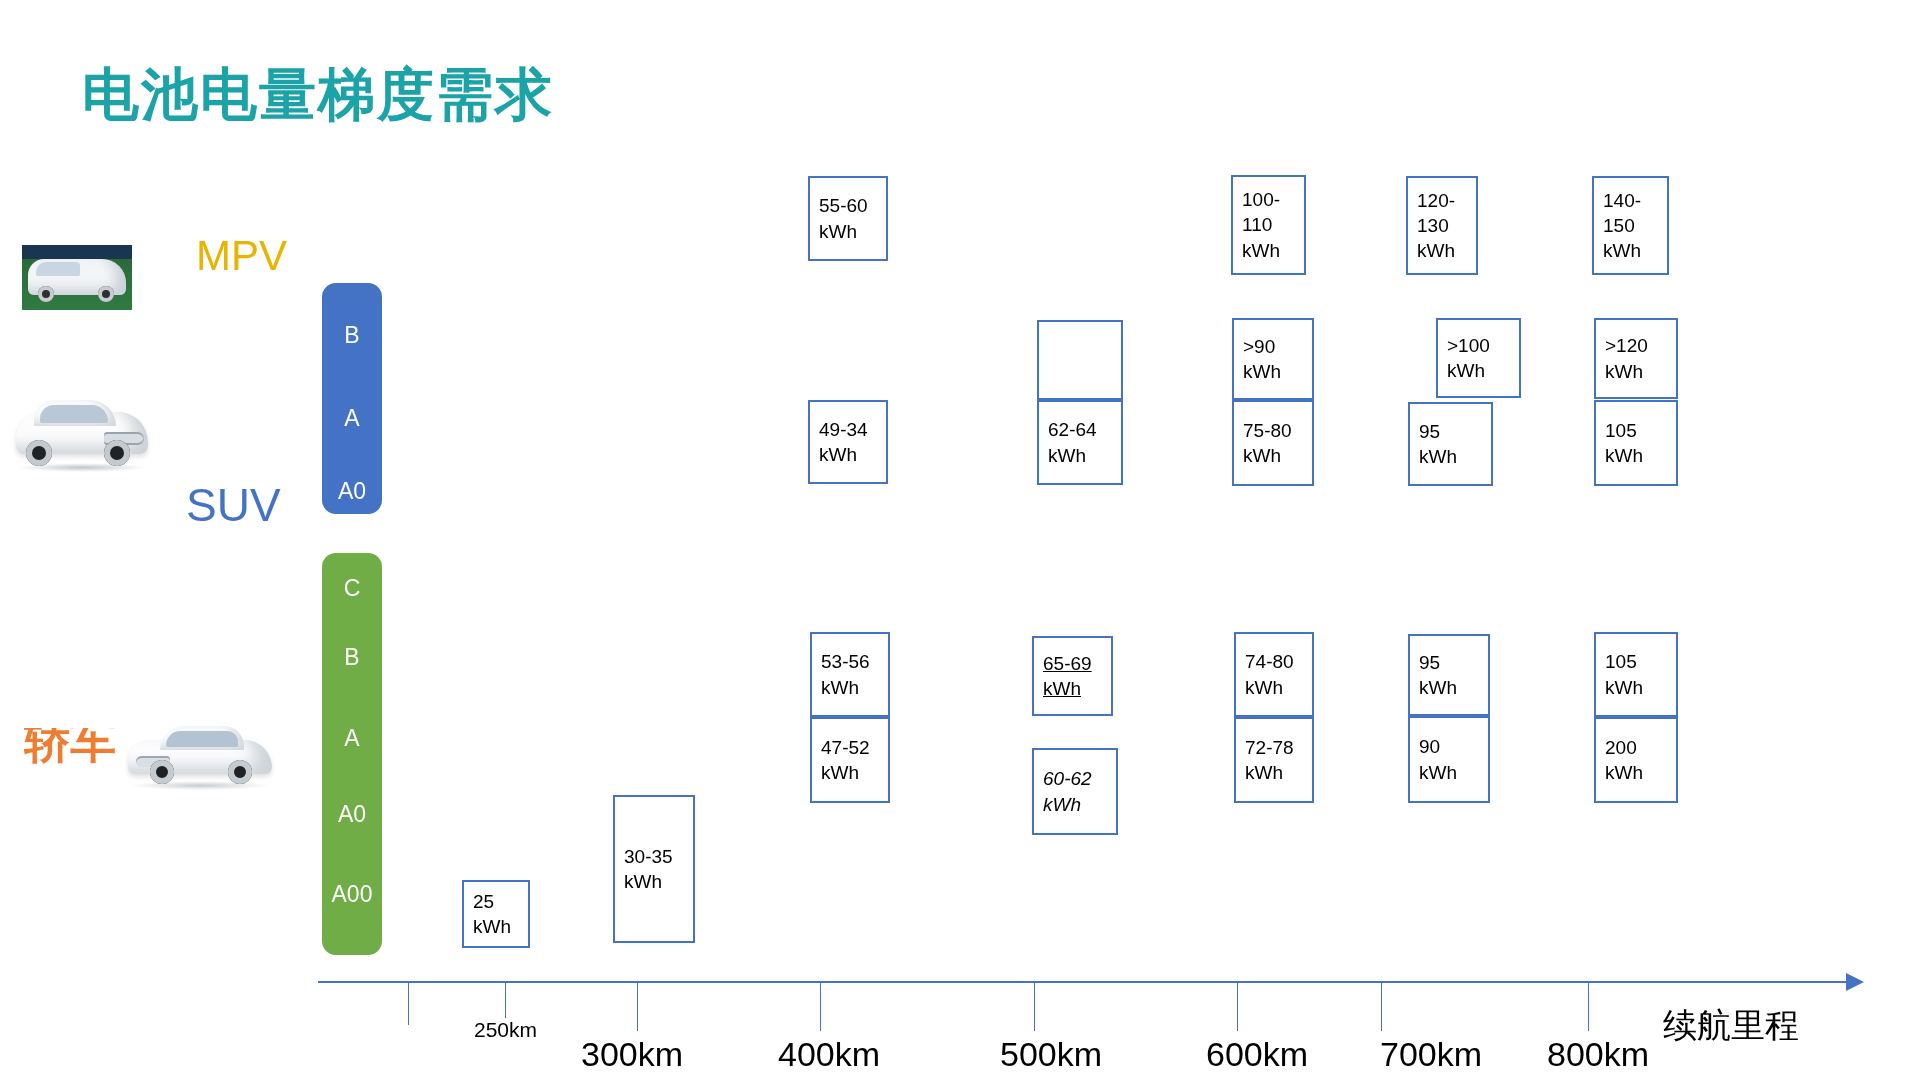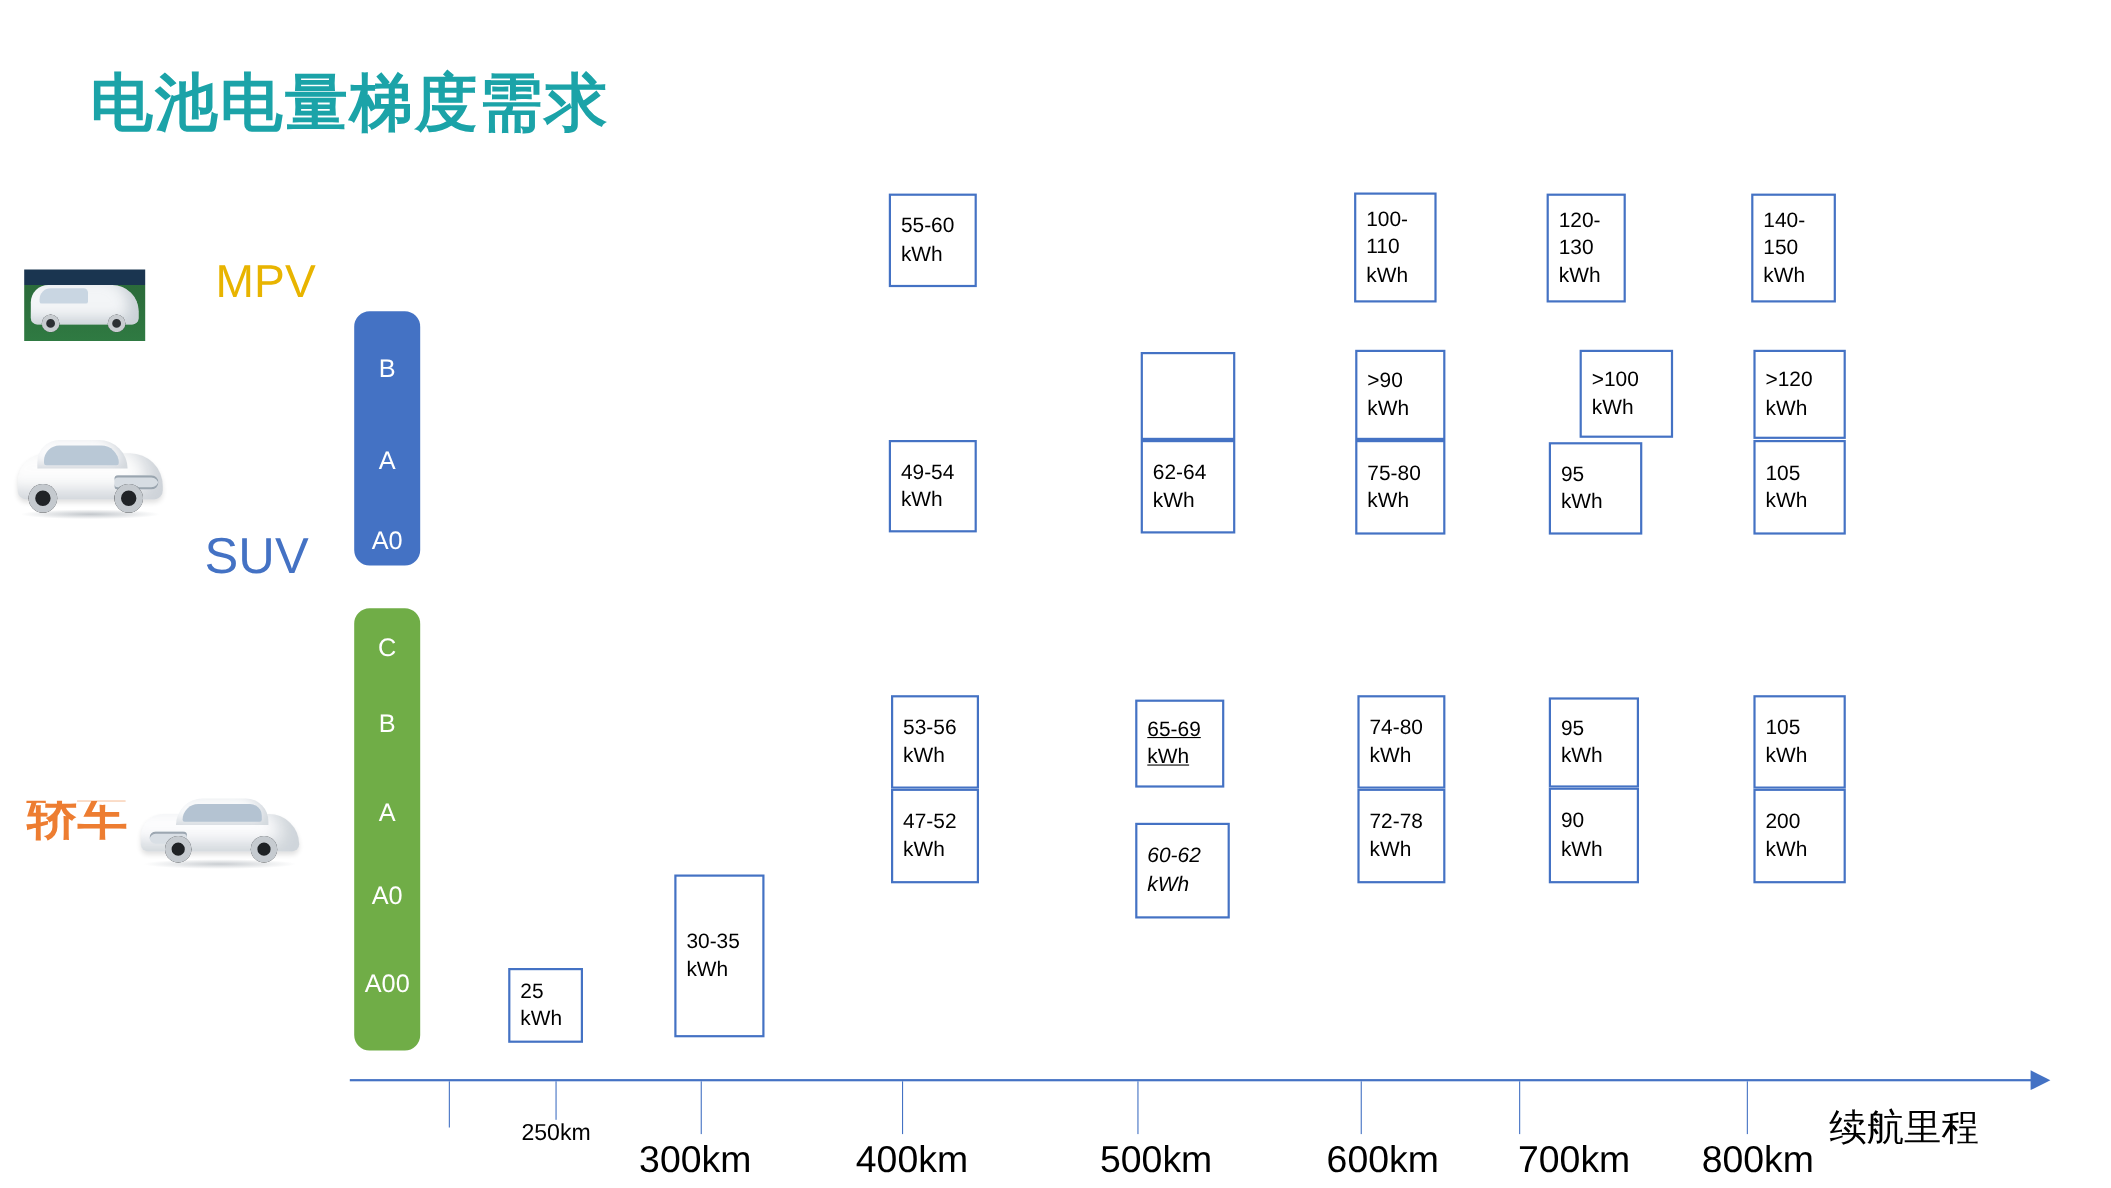--- a/index.html
+++ b/index.html
@@ -304,21 +304,21 @@
 kWh</div>
 
   <div class="kbox" style="left:1037px; top:320px; width:86px; height:80px;"></div>
   <div class="kbox" style="left:1232px; top:318px; width:82px; height:82px;">&gt;90
 kWh</div>
   <div class="kbox" style="left:1408px; top:318px; width:85px; height:80px;margin-left:28px;">&gt;100
 kWh</div>
   <div class="kbox" style="left:1594px; top:318px; width:84px; height:81px;">&gt;120
 kWh</div>
 
-  <div class="kbox" style="left:808px;  top:400px; width:80px; height:84px;">49-54
+  <div class="kbox" style="left:808px;  top:400px; width:80px; height:84px;">49-34
 kWh</div>
   <div class="kbox" style="left:1037px; top:400px; width:86px; height:85px;">62-64
 kWh</div>
   <div class="kbox" style="left:1232px; top:400px; width:82px; height:86px;">75-80
 kWh</div>
   <div class="kbox" style="left:1408px; top:402px; width:85px; height:84px;">95
 kWh</div>
   <div class="kbox" style="left:1594px; top:400px; width:84px; height:86px;">105
 kWh</div>
 

